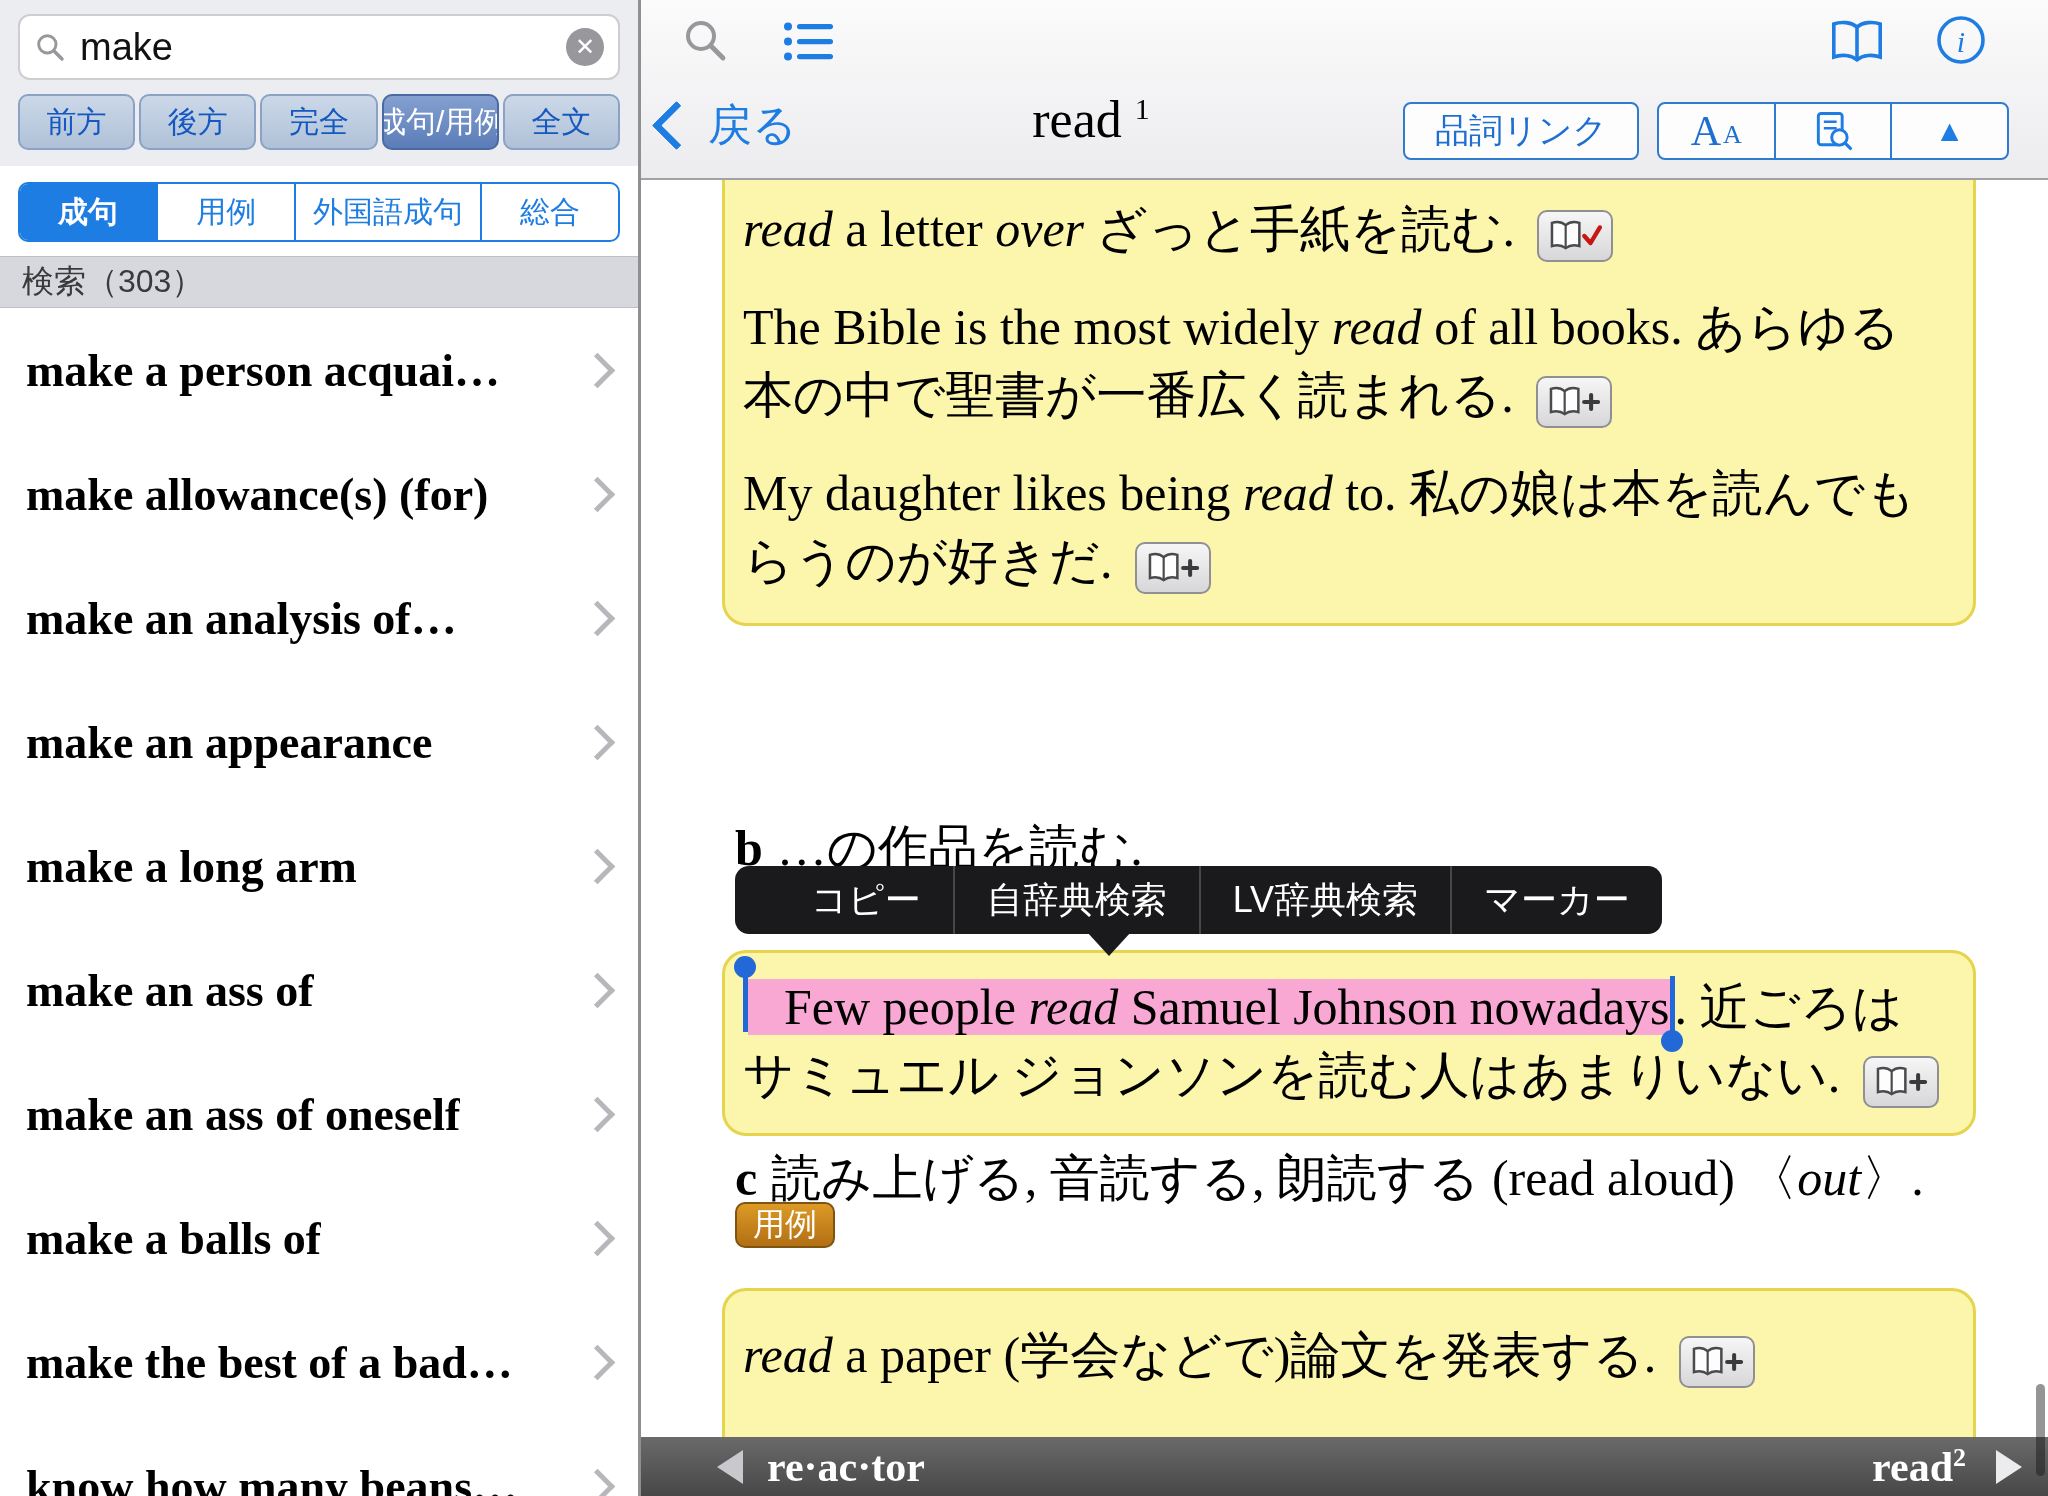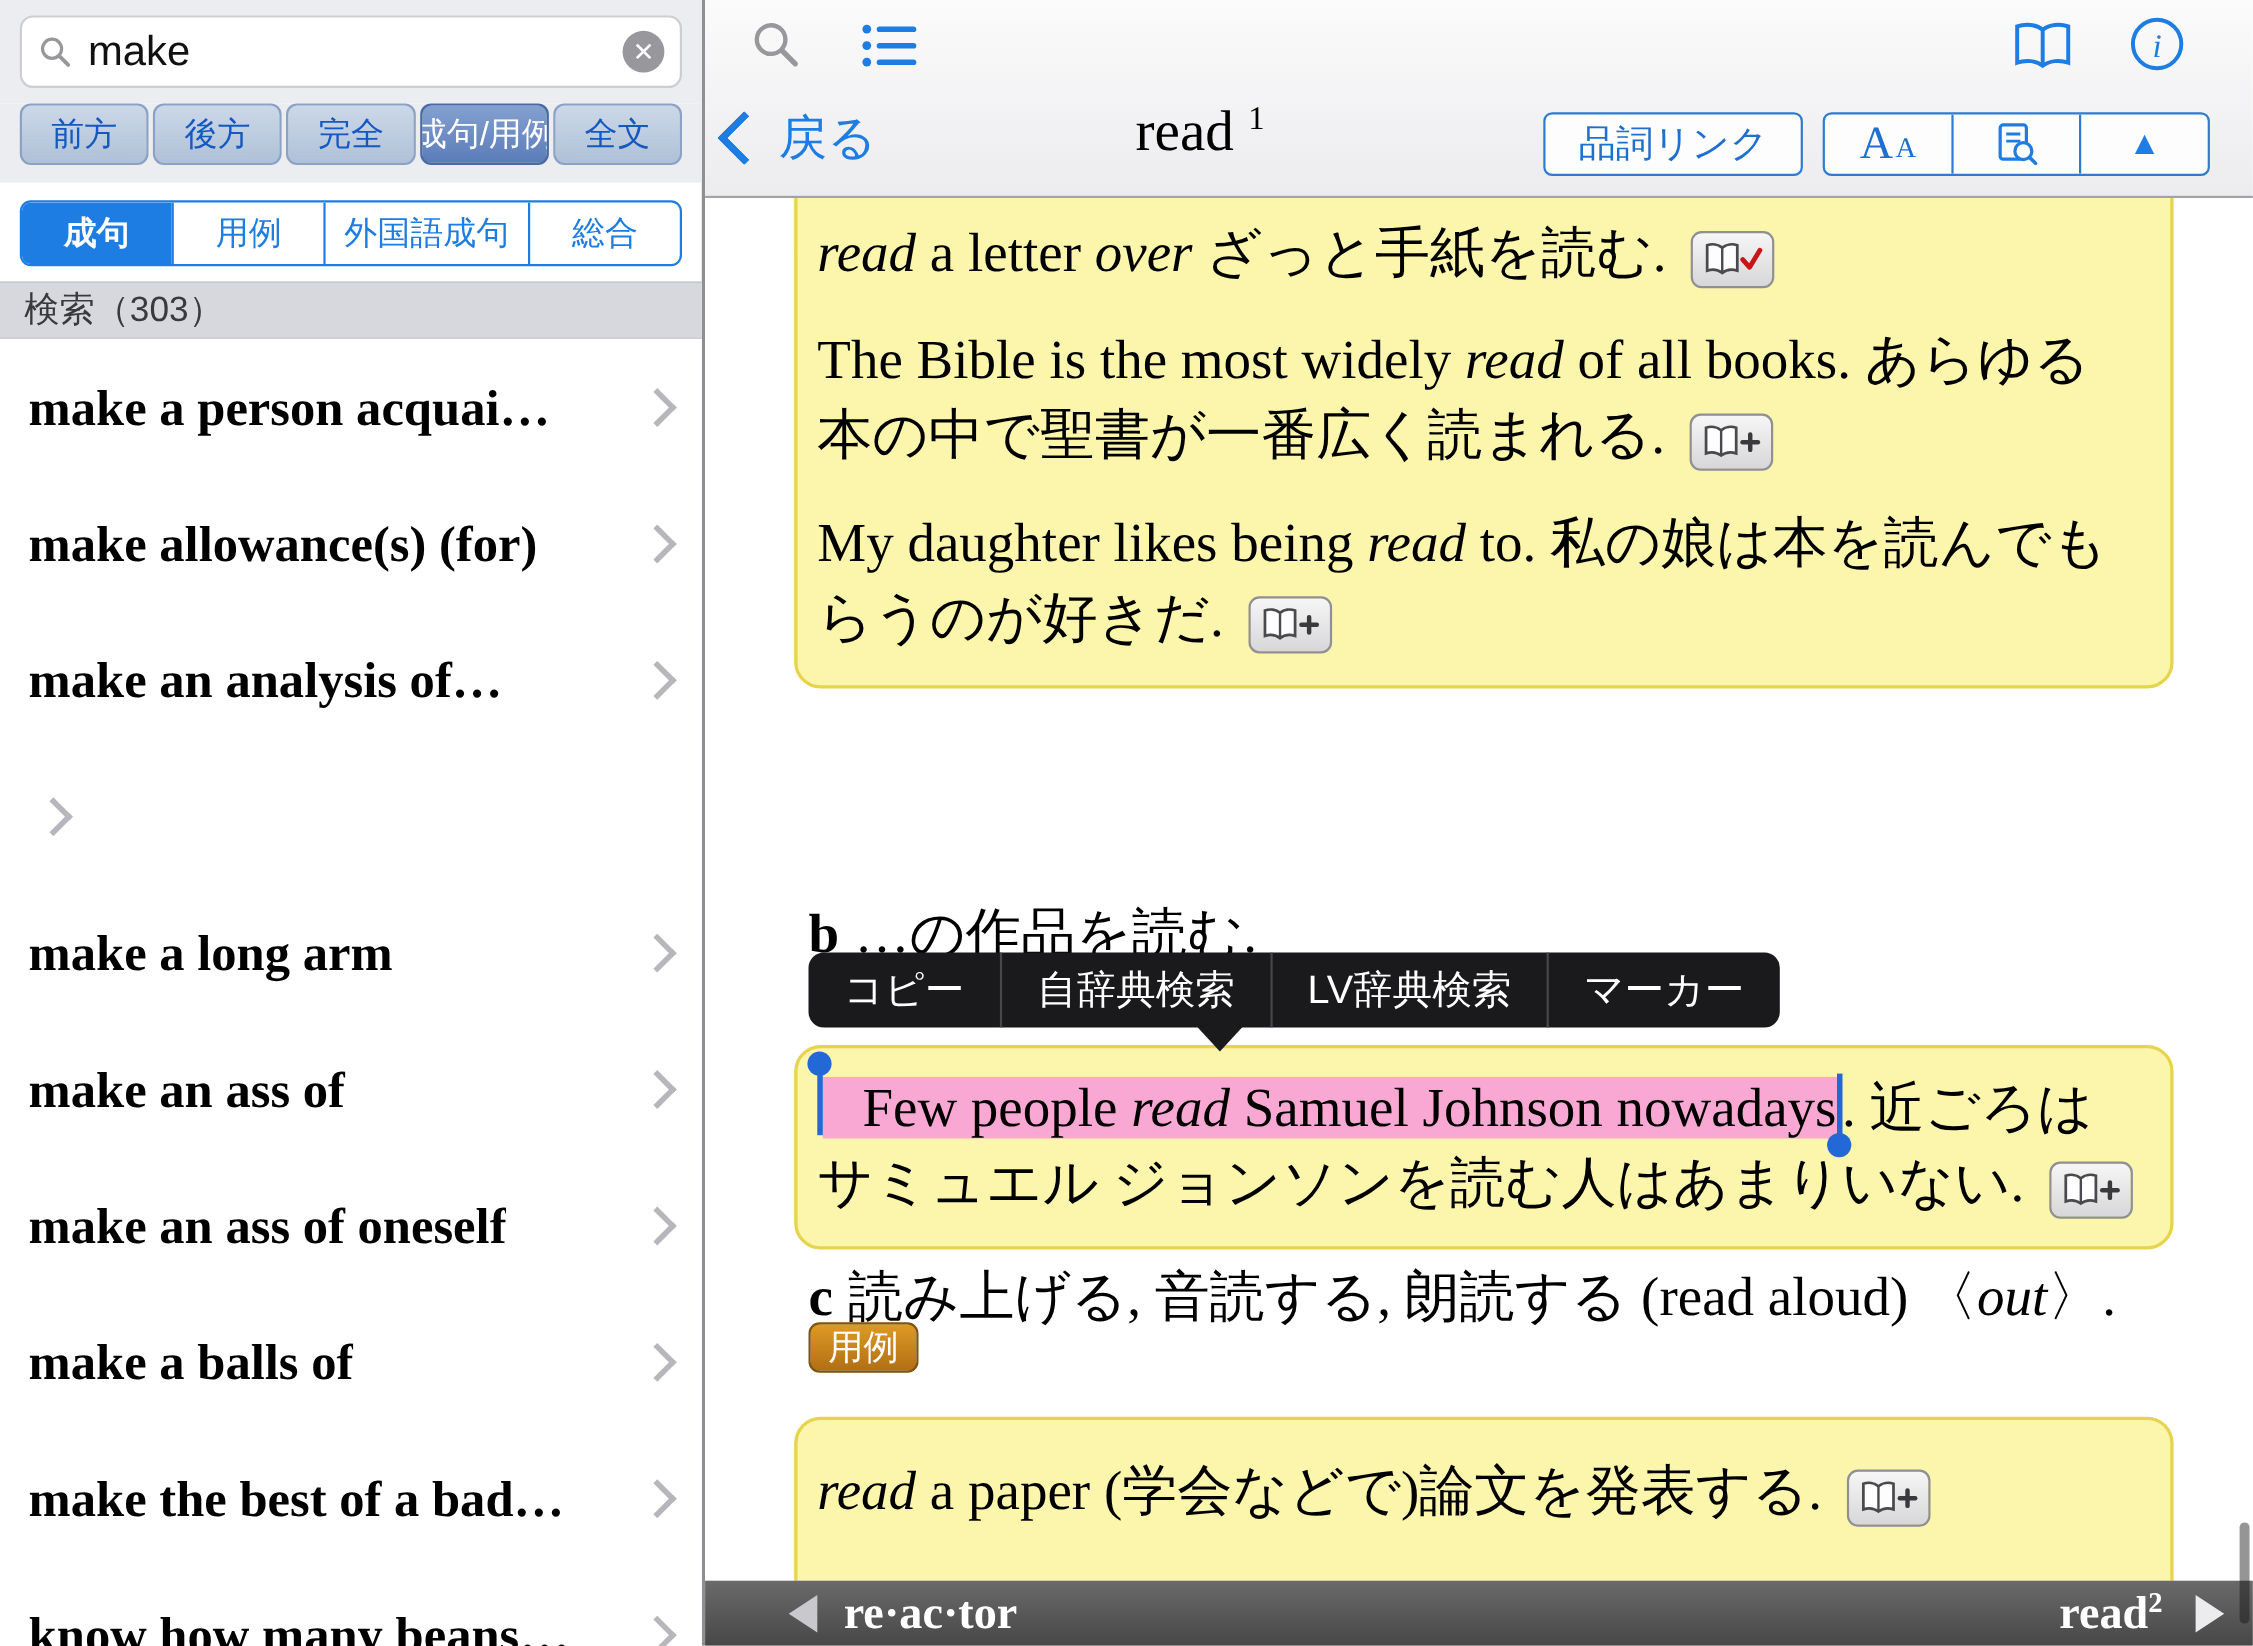--- a/index.html
+++ b/index.html
@@ -85,21 +85,21 @@
   #sense-c{top:966px;}
   .cite{display:inline-flex;align-items:center;justify-content:center;width:76px;height:52px;
     vertical-align:-10px;background:linear-gradient(#f6f6f6,#d7d7d9);border:2px solid #8f8f94;
     border-radius:10px;margin-left:10px;cursor:pointer;box-sizing:border-box;}
   .badge{position:absolute;left:94px;top:1022px;height:46px;padding:0 16px;display:flex;align-items:center;
     background:linear-gradient(#dd9a26,#b26f14);border:2px solid #7e5410;border-radius:10px;color:#fff;
     font-size:32px;font-family:"Liberation Sans","DejaVu Sans",sans-serif;box-sizing:border-box;}
 
   
   .ctx-menu{position:absolute;left:94px;top:686px;height:68px;display:inline-flex;align-items:stretch;
-    background:#1a1a1c;border-radius:14px;color:#fff;z-index:5;}
+    background:#1a1a1c;border-radius:14px;color:#fff;z-index:5;padding-left:44px;}
   .menu-item{display:flex;align-items:center;padding:0 32px;font-size:36px;cursor:pointer;
     font-family:"Liberation Sans","DejaVu Sans",sans-serif;white-space:nowrap;}
   .menu-item + .menu-item{border-left:2px solid #47474b;}
   .menu-arrow{position:absolute;top:66px;left:352px;width:0;height:0;
     border-left:22px solid transparent;border-right:22px solid transparent;border-top:24px solid #1a1a1c;}
 
   
   .sel{background:#f9a8d4;padding-left:36px;}
   .sel-handle{display:inline-block;position:relative;width:5px;height:56px;background:#2268d6;
     vertical-align:-8px;cursor:grab;}
@@ -163,20 +163,21 @@
     </div>
     <div class="result-item">
       <span class="result-label">make allowance(s) (for)</span>
       <span class="chev"></span>
     </div>
     <div class="result-item">
       <span class="result-label">make an analysis of…</span>
       <span class="chev"></span>
     </div>
     <div class="result-item">
+      <span class="result-label">make an appearance</span>
       <span class="chev"></span>
     </div>
     <div class="result-item">
       <span class="result-label">make a long arm</span>
       <span class="chev"></span>
     </div>
     <div class="result-item">
       <span class="result-label">make an ass of</span>
       <span class="chev"></span>
     </div>

